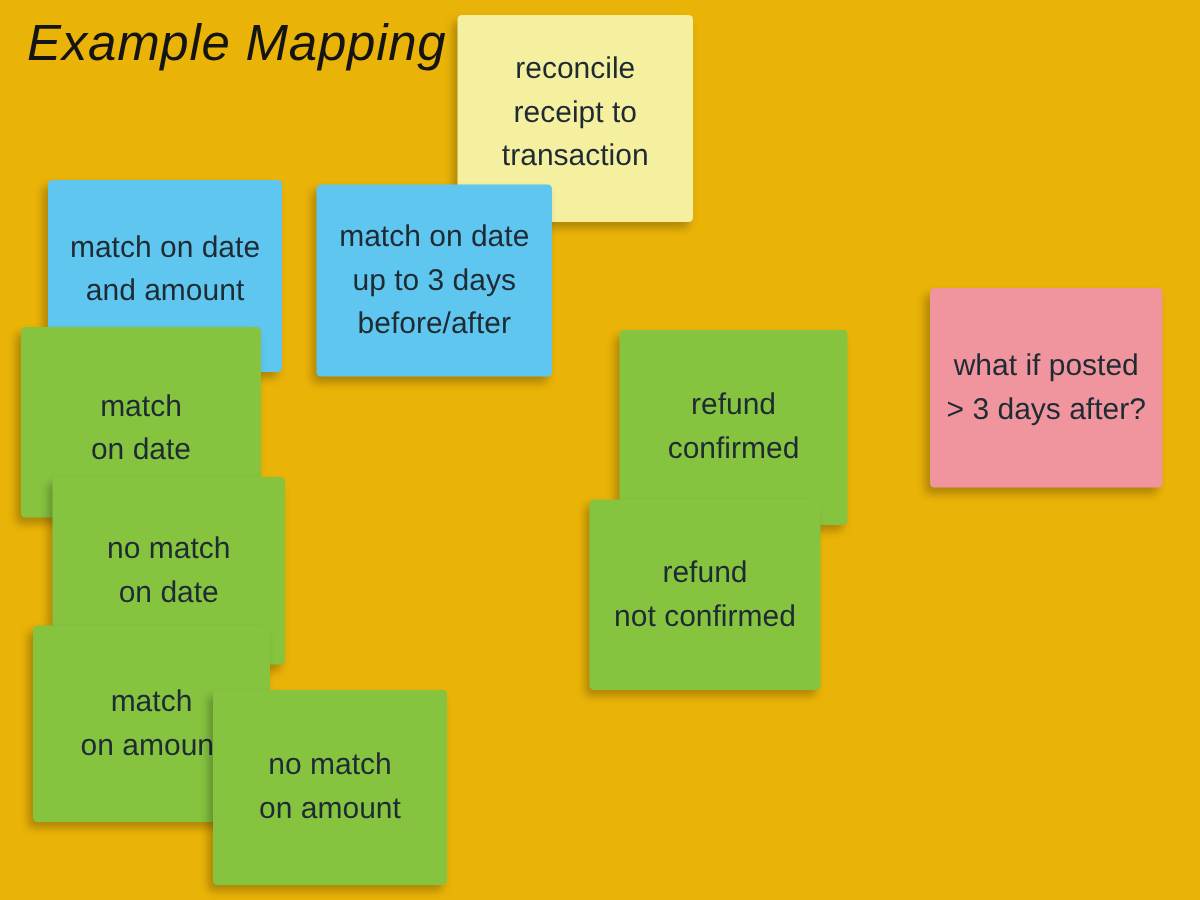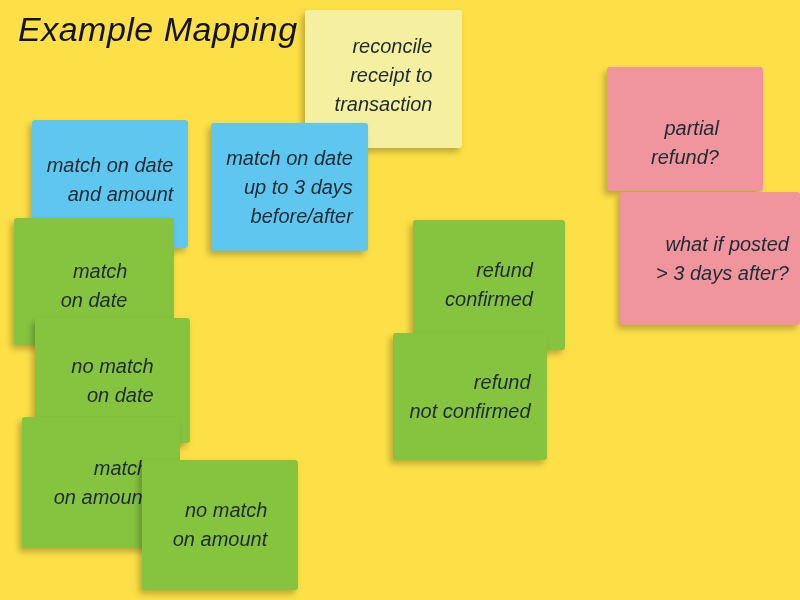--- a/index.html
+++ b/index.html
@@ -5,21 +5,21 @@
   html, body { margin: 0; padding: 0; }
   body {
     width: 800px; height: 600px;
     background: #ffffff;
     font-family: "Liberation Sans", sans-serif;
     overflow: hidden;
   }
   .board {
     position: relative;
     width: 800px; height: 600px;
-    background: #fde047;
+    background: #eab308;
   }
   .page-title {
     position: absolute;
     left: 18px; top: 10px;
     margin: 0;
     font-size: 34px;
     font-style: italic;
     font-weight: 400;
     letter-spacing: 0.5px;
     color: #141414;
@@ -30,25 +30,23 @@
     align-items: center;
     justify-content: center;
     text-align: center;
     border-radius: 3px;
     box-shadow: -3px 4px 6px rgba(0,0,0,0.25);
   }
   .note-text {
     display: block;
     white-space: pre-line;
     font-size: 20px;
-    font-style: italic;
     line-height: 1.45;
     color: #1f2b33;
     padding: 4px 6px;
-    text-align: right;
   }
 </style>
 </head>
 <body style="background: rgb(255, 255, 255);">
 
 <div class="board">
   <h1 class="page-title" style="color: rgb(20, 20, 20);">Example Mapping</h1>
 
   <div class="note" style="left: 305px; top: 10px; width: 157px; height: 138px; z-index: 1; background: rgb(245, 239, 160);">
     <span class="note-text" style="transform: translateY(-4px);">reconcile
@@ -57,25 +55,21 @@
   </div>
   <div class="note" style="left: 32px; top: 120px; width: 156px; height: 128px; z-index: 2; background: rgb(95, 198, 239);">
     <span class="note-text" style="transform: translateY(-4px);">match on date
 and amount</span>
   </div>
   <div class="note" style="left: 211px; top: 123px; width: 157px; height: 128px; z-index: 2; background: rgb(95, 198, 239);">
     <span class="note-text">match on date
 up to 3 days
 before/after</span>
   </div>
-  <div class="note" style="left: 607px; top: 67px; width: 156px; height: 124px; z-index: 2; background: rgb(240, 148, 158);">
-    <span class="note-text" style="transform: translateY(14px);">partial
-refund?</span>
-  </div>
-  <div class="note" style="left: 620px; top: 192px; width: 155px; height: 133px; z-index: 3; background: rgb(240, 148, 158); padding-left: 25px;">
+  <div class="note" style="left: 620px; top: 192px; width: 155px; height: 133px; z-index: 3; background: rgb(240, 148, 158);">
     <span class="note-text">what if posted
 &gt; 3 days after?</span>
   </div>
   <div class="note" style="left: 14px; top: 218px; width: 160px; height: 127px; z-index: 3; background: rgb(134, 196, 64);">
     <span class="note-text" style="transform: translateY(4px);">match
 on date</span>
   </div>
   <div class="note" style="left: 35px; top: 318px; width: 155px; height: 125px; z-index: 4; background: rgb(134, 196, 64);">
     <span class="note-text">no match
 on date</span>

